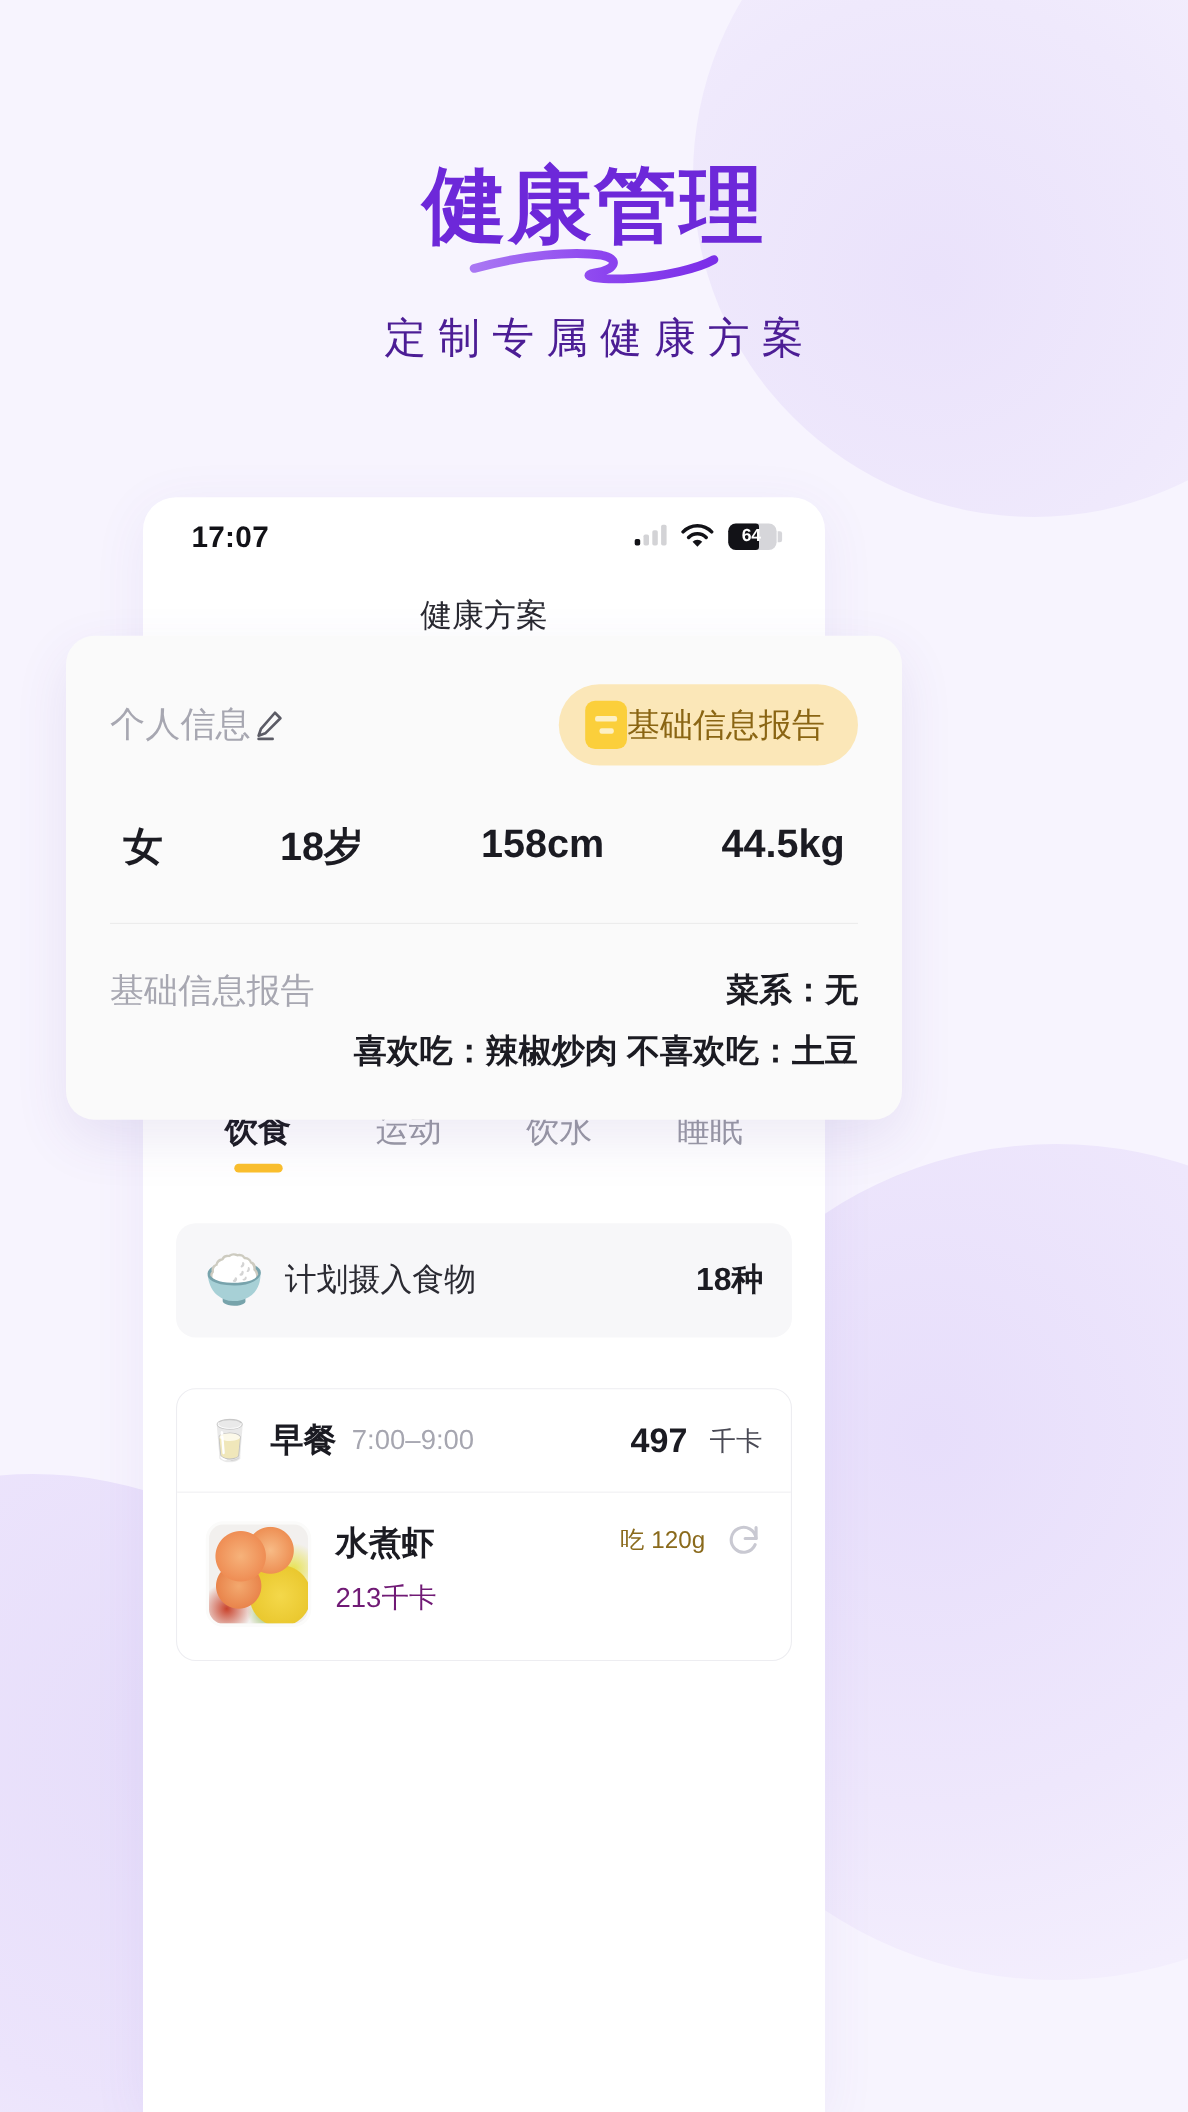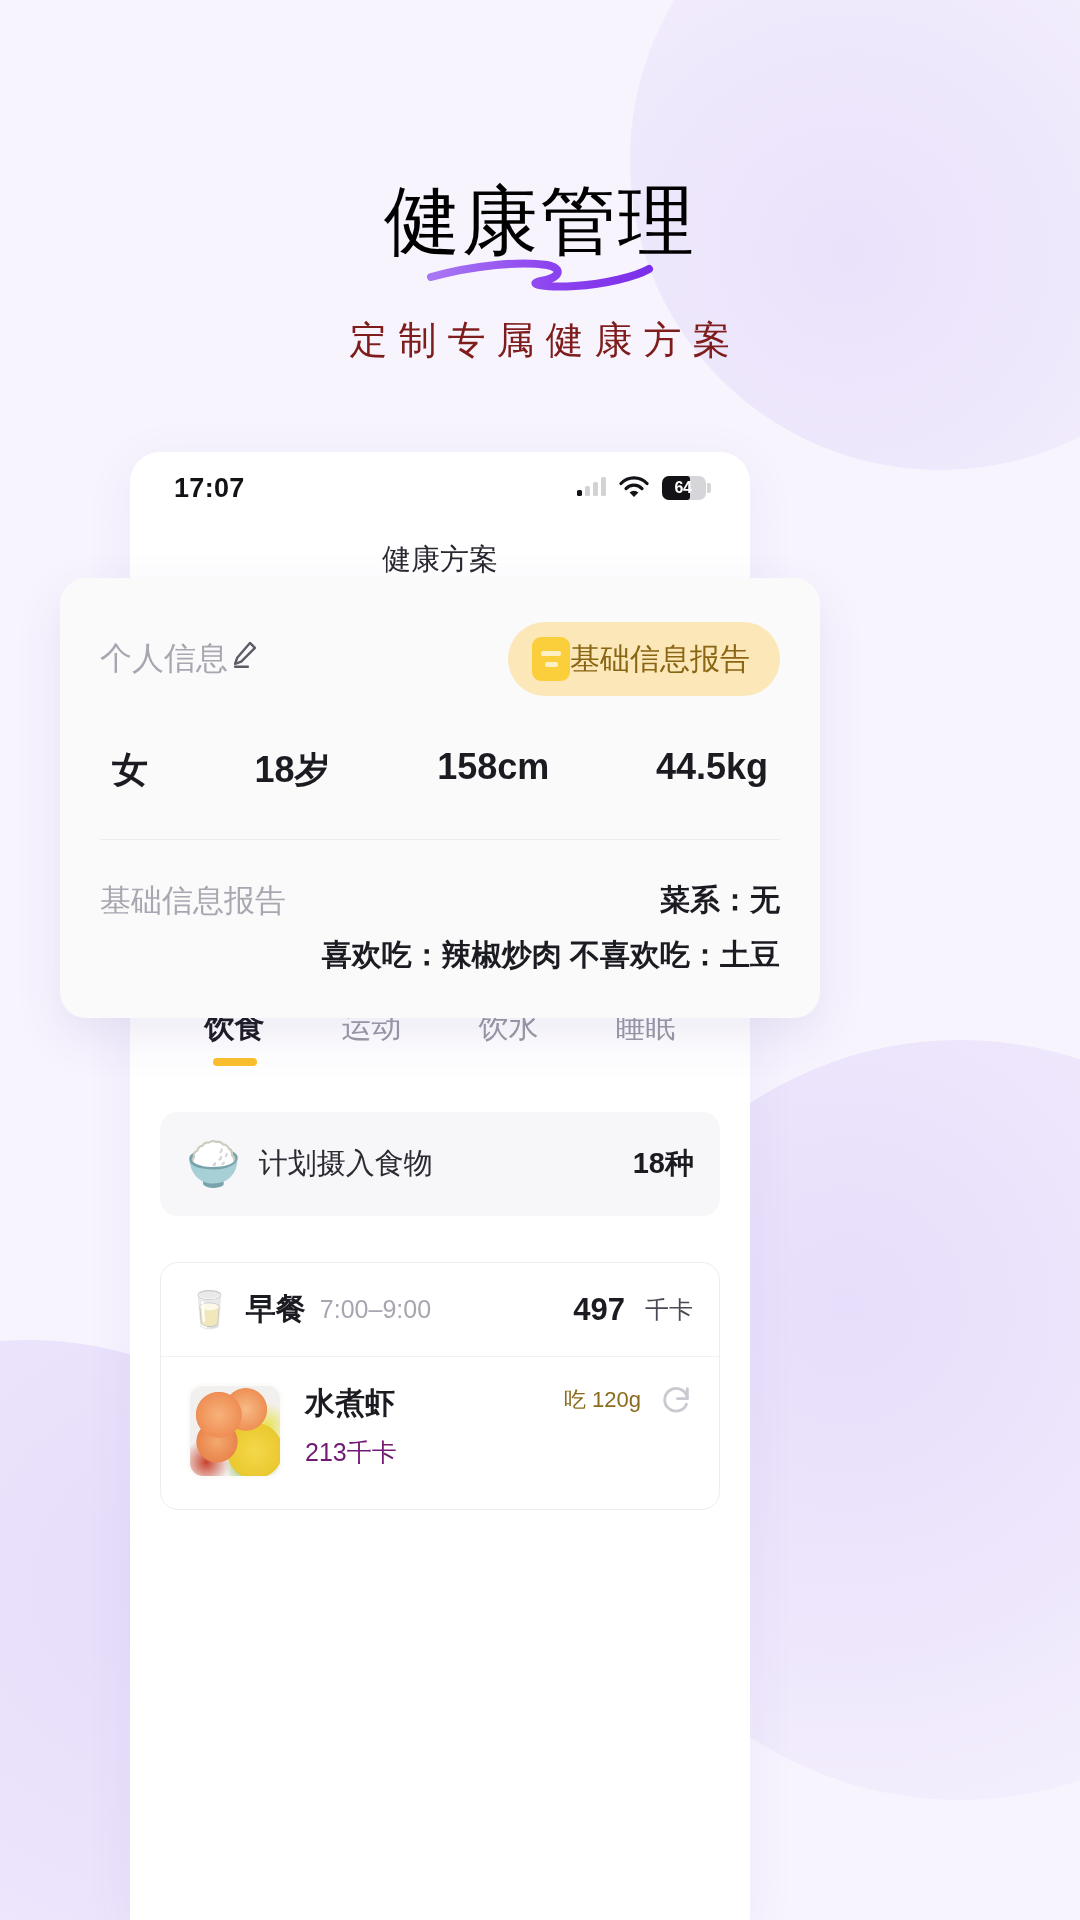--- a/index.html
+++ b/index.html
@@ -24,28 +24,28 @@
     background: radial-gradient(circle at 35% 35%, #e7defb 0%, #eee7fc 48%, #f3eefd 74%, rgba(247,244,254,0) 100%);
   }
   .blob-bl {
     left: -320px; bottom: -120px; width: 700px; height: 700px;
     background: radial-gradient(circle at 70% 35%, #e6ddfa 0%, #ece4fc 50%, #f2ecfd 76%, rgba(247,244,254,0) 100%);
   }
 
   
   .hero { position: relative; z-index: 4; padding-top: 148px; text-align: center; }
   .hero-title {
-    font-size: 76px; font-weight: 400; color: #000000;
-    letter-spacing: 2px; line-height: 1.05; margin-top: 33px;
+    font-size: 76px; font-weight: 700; color: #6d28d9;
+    letter-spacing: 2px; line-height: 1.05;
   }
   .swoosh-wrap { height: 46px; margin-top: -6px; display: flex; justify-content: center; }
   .swoosh { display: block; }
   .hero-sub {
     margin-top: 14px;
-    font-size: 38px; color: #7f1d1d; letter-spacing: 11px;
+    font-size: 38px; color: #4c1d95; letter-spacing: 11px;
     padding-left: 11px;
   }
 
   
   .phone {
     position: absolute; z-index: 5;
     left: 130px; top: 452px; width: 620px; height: 1470px;
     background: #ffffff;
     border-radius: 30px 30px 0 0;
     box-shadow: 0 10px 50px rgba(106, 70, 190, .07);
@@ -156,21 +156,21 @@
 
   
   .info-card {
     position: absolute; z-index: 8;
     left: 60px; top: 578px; width: 760px;
     background: #fafafa; border-radius: 26px;
     padding: 44px 40px 42px 40px;
     box-shadow: 0 18px 48px rgba(88, 60, 160, .10);
   }
   .info-head { display: flex; align-items: center; justify-content: space-between; }
-  .info-head-left { display: flex; align-items: flex-start; }
+  .info-head-left { display: flex; align-items: center; }
   .info-title { font-size: 32px; color: #a7a7b1; }
   .pencil-ico { width: 34px; height: 34px; color: #5c5c66; }
 
   .report-btn {
     display: flex; align-items: center; gap: 0;
     background: #fbe7b8; border-radius: 40px; padding: 15px 30px 15px 24px;
   }
   .report-ico {
     width: 38px; height: 44px; border-radius: 9px; background: #fbcf3b;
     display: flex; flex-direction: column; align-items: center; justify-content: center; gap: 6px;

